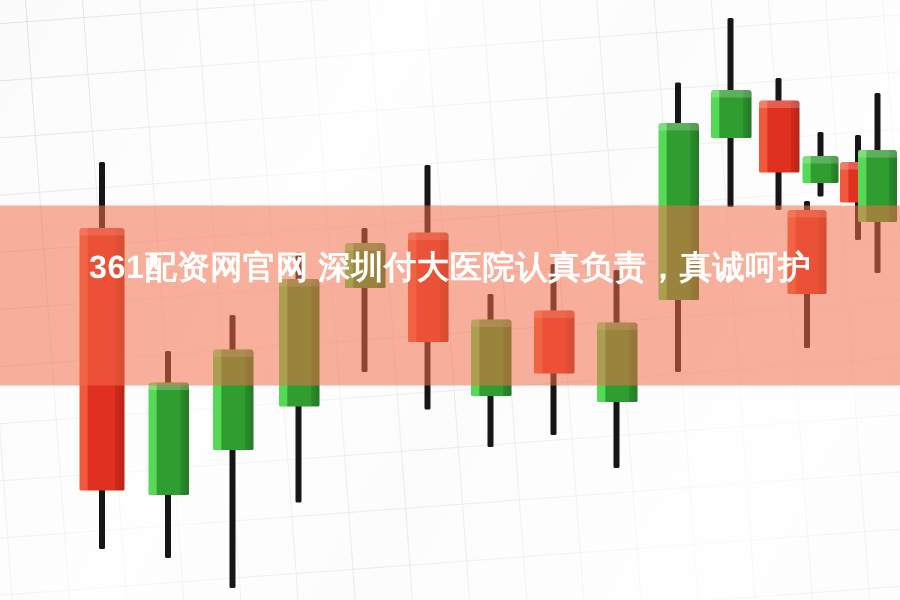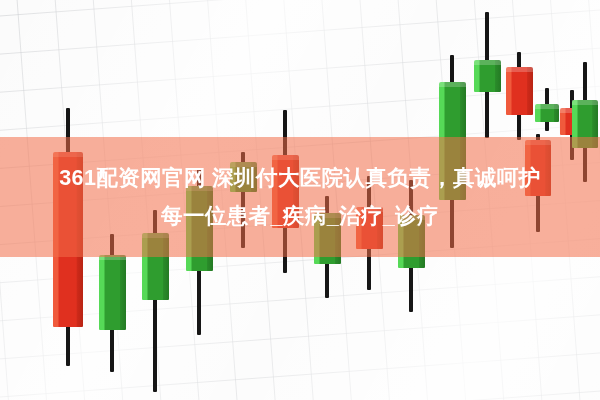--- a/index.html
+++ b/index.html
@@ -205,16 +205,15 @@
         <div class="body up" style="left: 0px; top: 38px; width: 26px; height: 48px;">
           <div class="cap"></div>
         </div>
       </div>
     </div>
 
   <div id="band" style="top: 137px; height: 120px; background: rgba(243, 110, 72, 0.55);"></div>
 
   <div id="headline" style="top: 159px; color: rgb(255, 255, 255);">
     <span class="line1">361配资网官网 深圳付大医院认真负责，真诚呵护</span>
-    <span class="line2">每一位患者_疾病_治疗_诊疗</span>
   </div>
 
 </div>
 
 </body></html>

